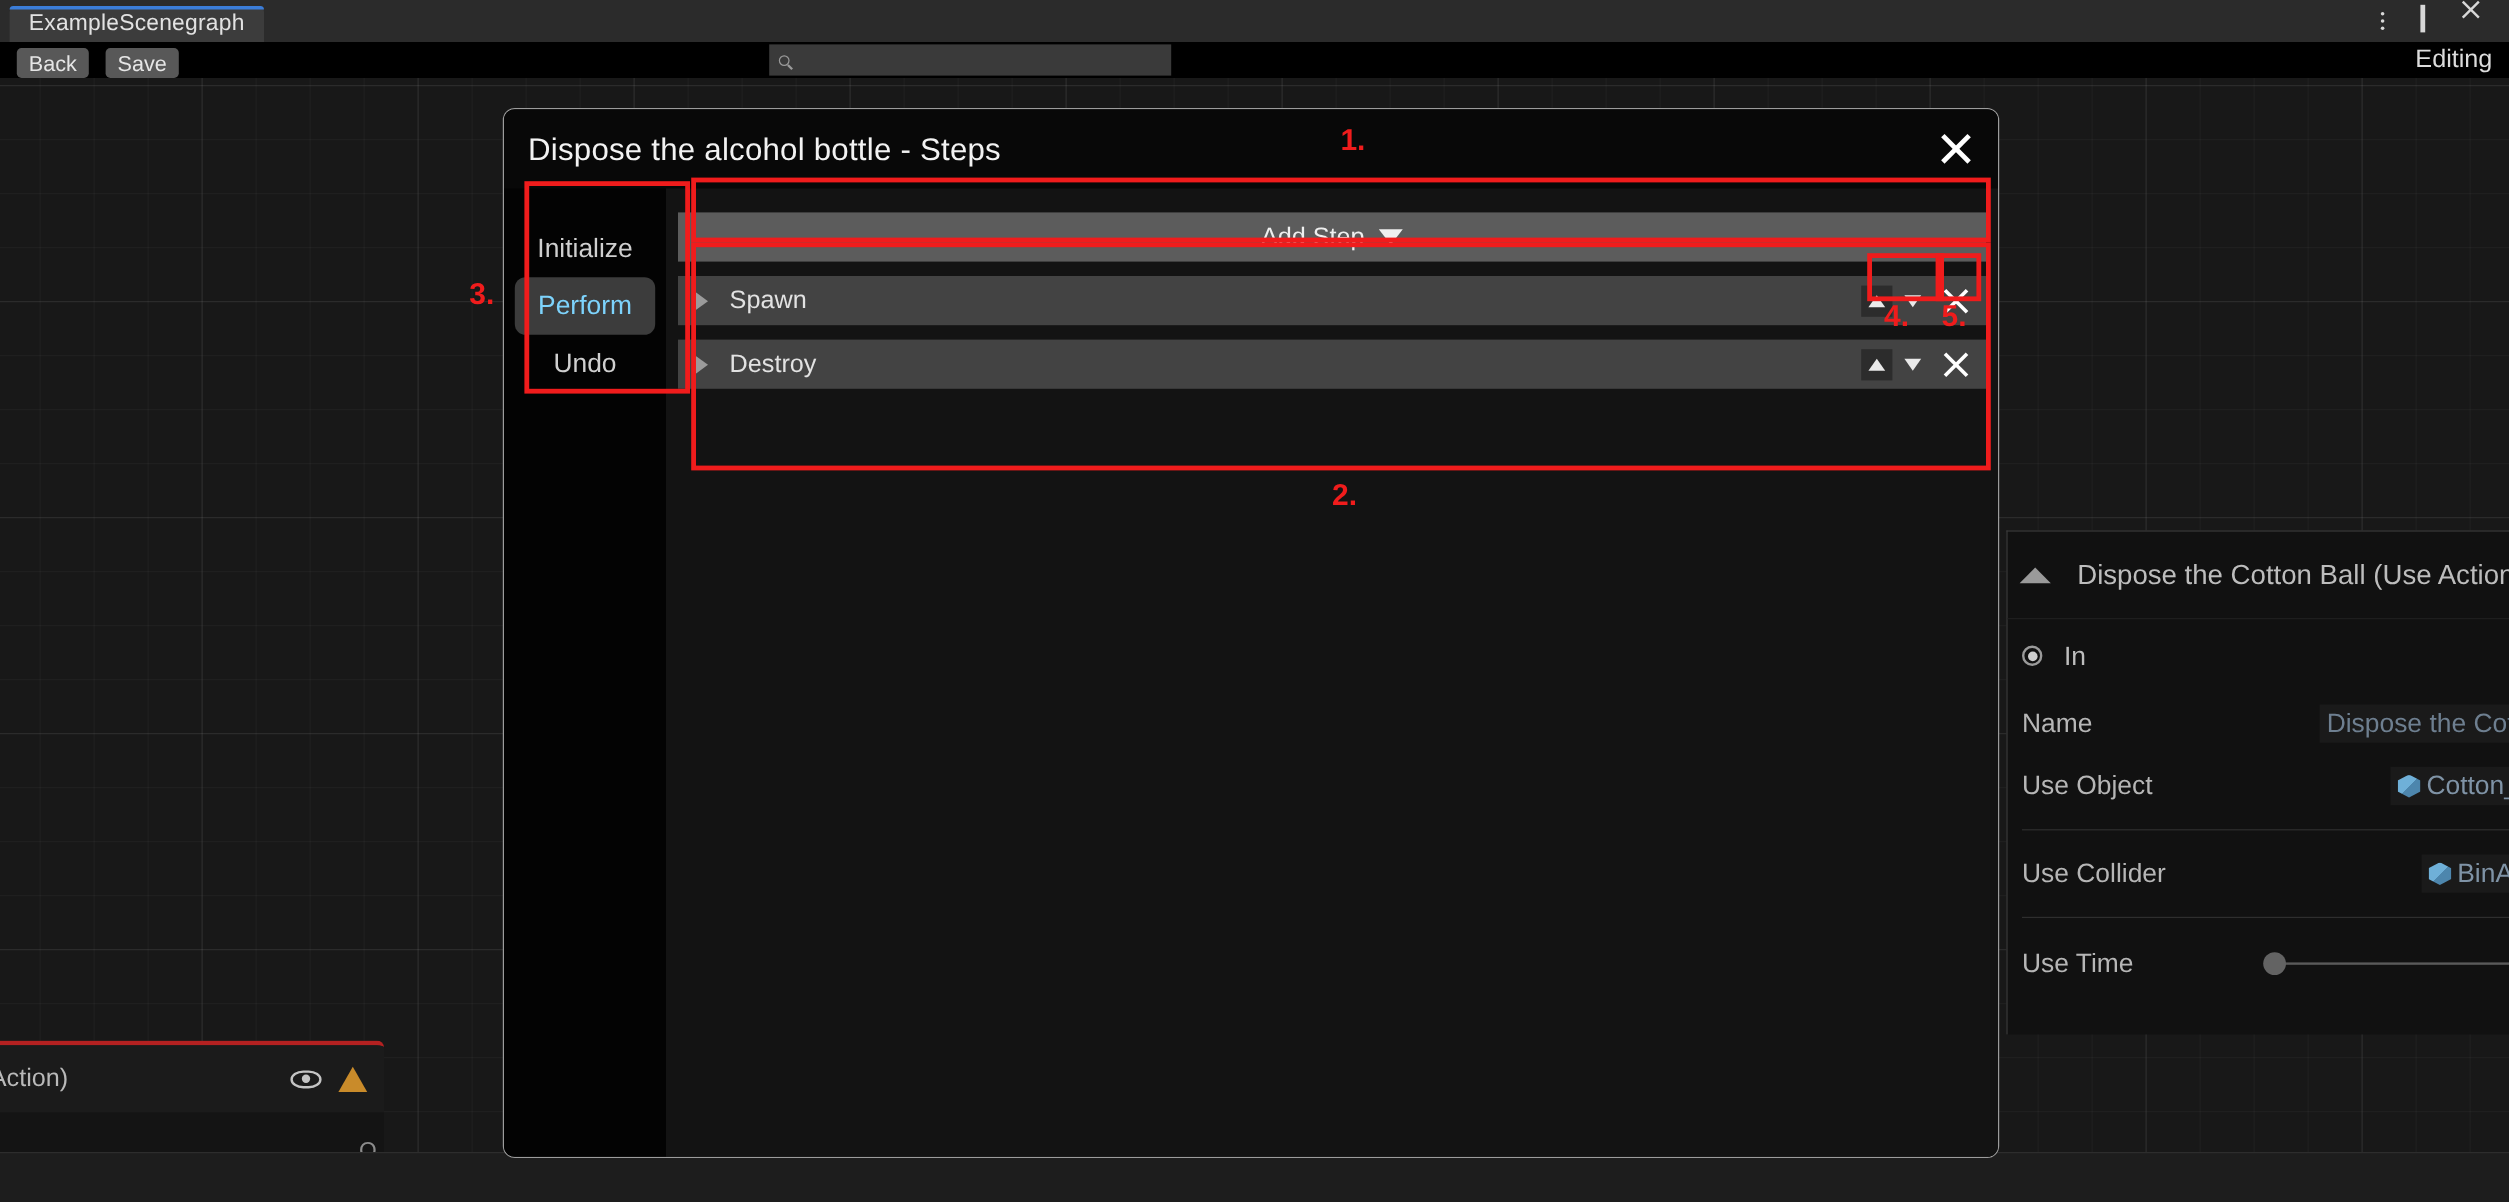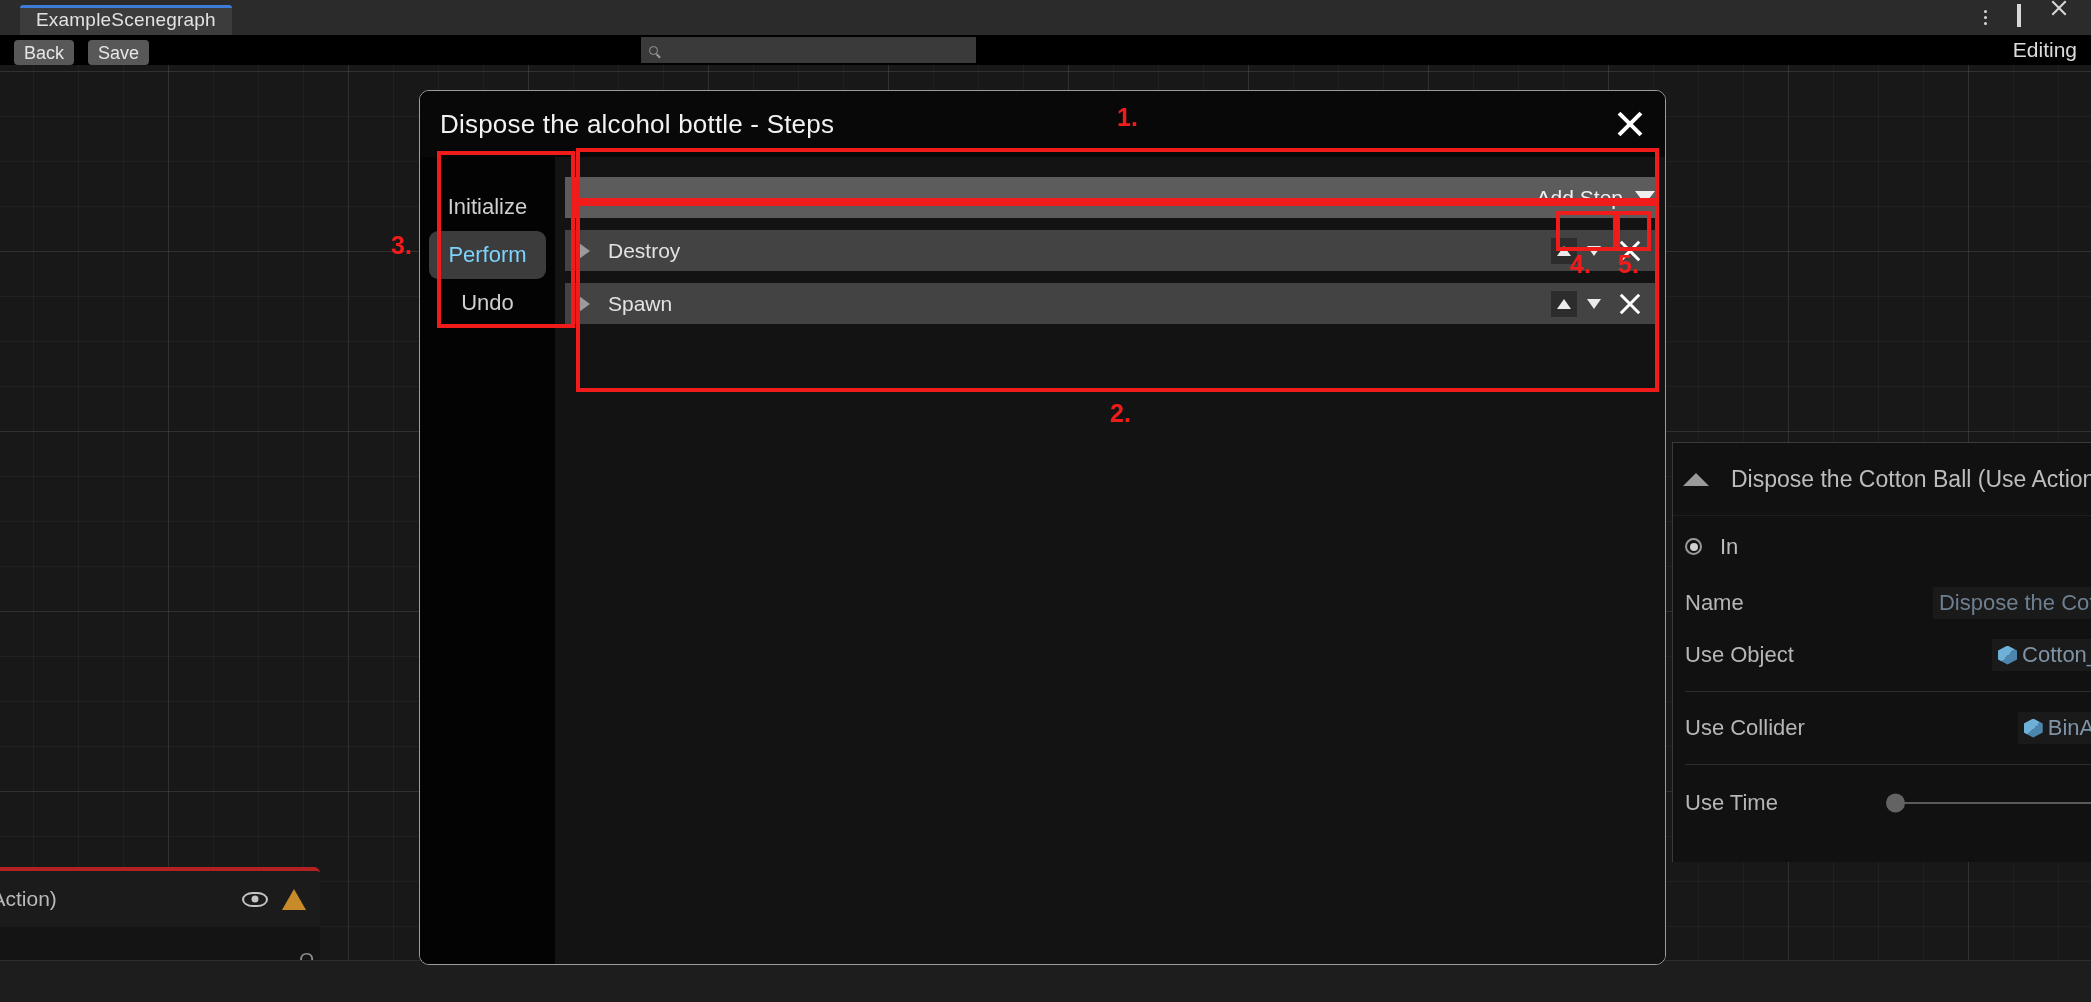--- a/index.html
+++ b/index.html
@@ -9,21 +9,21 @@
     font-family: "Liberation Sans", sans-serif;
     overflow: hidden;
   }
   #root { position: relative; width: 2091px; height: 1002px; }
 
   
   .titlebar {
     position: absolute; left: 0; top: 0; width: 2091px; height: 35px;
     background: #2b2b2b;
   }
-  .tab-strip { position: absolute; left: 12px; top: 0; height: 35px; display: flex; align-items: flex-end; }
+  .tab-strip { position: absolute; left: 0; top: 0; height: 35px; display: flex; align-items: flex-end; }
   .win-tab {
     position: relative;
     height: 30px; margin-left: 8px;
     padding: 0 16px;
     display: flex; align-items: center;
     background: #3c3c3c;
     border-top-left-radius: 5px; border-top-right-radius: 5px;
     color: #e2e2e2; font-size: 19px; letter-spacing: .2px;
     white-space: nowrap;
   }
@@ -219,21 +219,21 @@
   .tab-item {
     width: 117px; height: 48px; border-radius: 9px;
     display: flex; align-items: center; justify-content: center;
     color: #cfcfcf; font-size: 22px; background: transparent;
   }
   .tab-item.active { background: #3c3c3c; color: #7dd3fc; }
 
   .steps-col { flex: 1; background: #131313; padding: 6px 8px 0 8px; position: relative; }
   .add-step {
     height: 41px; background: #5c5c5c; color: #efefef;
-    display: flex; align-items: center; justify-content: flex-end; gap: 12px;
+    display: flex; align-items: center; justify-content: center; gap: 12px;
     font-size: 21px; margin: 14px 2px 8px 2px;
   }
   .caret-down {
     width: 0; height: 0;
     border-left: 10px solid transparent; border-right: 10px solid transparent;
     border-top: 13px solid #efefef;
   }
   .step-row {
     height: 41px; background: #434343; display: flex; align-items: center;
     margin: 12px 2px; padding: 0 10px 0 14px; color: #e2e2e2; font-size: 21px;
@@ -373,50 +373,50 @@
         </div>
         <div class="tab-item">
           <span>Undo</span>
         </div>
       </div>
 
       <div class="steps-col">
         <div class="add-step">
           <span>Add Step</span>
           <span class="caret-down"></span>
+        </div>
+
+        <div class="step-row">
+          <span class="step-tri"></span>
+          <span class="step-name">Spawn</span>
+          <span class="step-ctl">
+            <span class="arrow-btn">
+                <i class="ar-up"></i>
+              </span>
+            <span class="arrow-btn flat">
+                <i class="ar-dn"></i>
+              </span>
+            <span class="del-btn"></span>
+          </span>
         </div>
 
         <div class="step-row">
           <span class="step-tri"></span>
           <span class="step-name">Destroy</span>
           <span class="step-ctl">
             <span class="arrow-btn">
                 <i class="ar-up"></i>
               </span>
             <span class="arrow-btn flat">
                 <i class="ar-dn"></i>
               </span>
             <span class="del-btn"></span>
           </span>
         </div>
 
-        <div class="step-row">
-          <span class="step-tri"></span>
-          <span class="step-name">Spawn</span>
-          <span class="step-ctl">
-            <span class="arrow-btn">
-                <i class="ar-up"></i>
-              </span>
-            <span class="arrow-btn flat">
-                <i class="ar-dn"></i>
-              </span>
-            <span class="del-btn"></span>
-          </span>
-        </div>
-
       </div>
     </div>
   </div>
 
   <div class="anno-box" style="left:576px; top:148px; width:1083px; height:54px;"></div>
   <div class="anno-num" style="left:1117px; top:103px;">1.</div>
 
   <div class="anno-box" style="left:576px; top:202px; width:1083px; height:190px;"></div>
   <div class="anno-num" style="left:1110px; top:399px;">2.</div>
 

